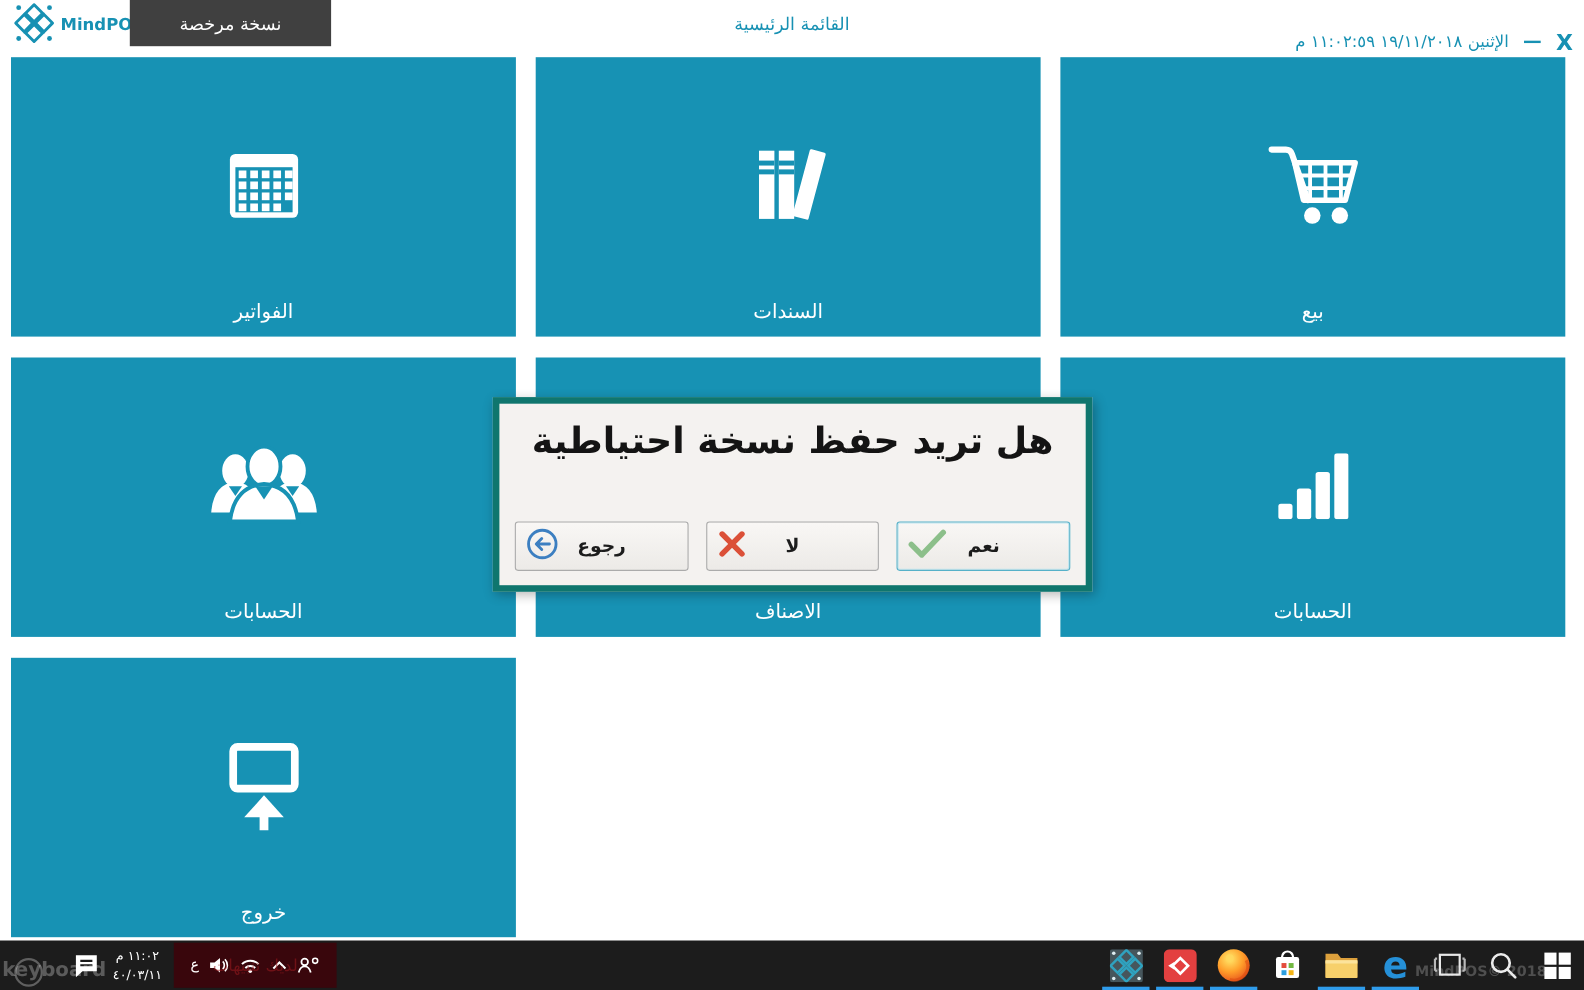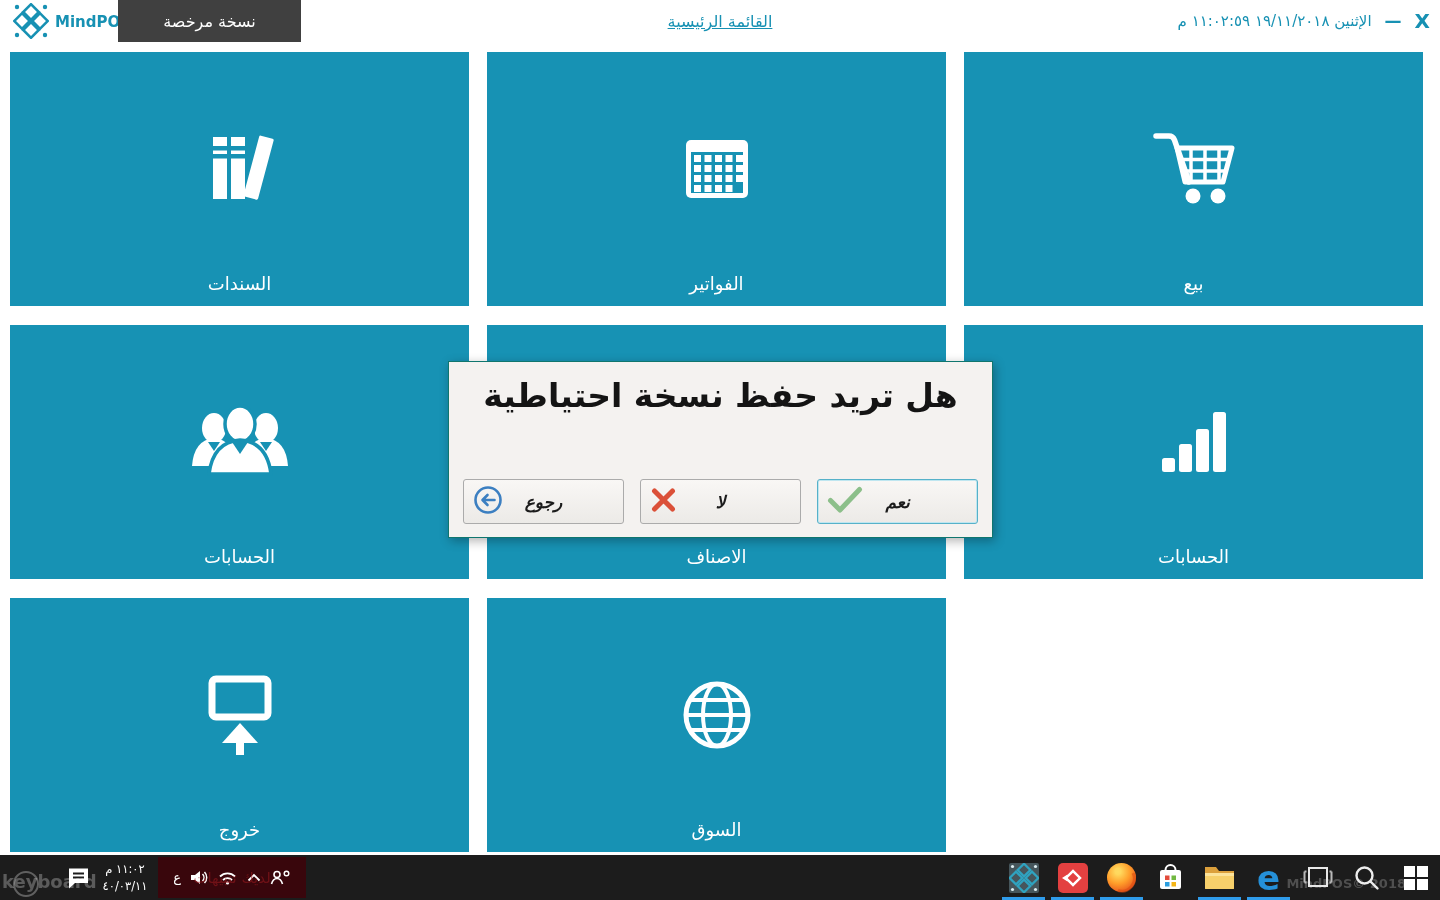--- a/index.html
+++ b/index.html
@@ -5,39 +5,39 @@
   * { margin:0; padding:0; box-sizing:border-box; }
   html,body { width:1440px; height:900px; }
   body { position:relative; overflow:hidden; background:#ffffff; font-family:"DejaVu Sans", sans-serif; }
 
   
   .topbar { position:absolute; top:0; left:0; width:1440px; height:42px; background:#ffffff; z-index:5; }
   .brand-logo { position:absolute; left:13px; top:3px; }
   .brand-name { position:absolute; left:55px; top:13px; color:#1791b3; font-weight:bold; font-size:15px; }
   .license-badge { position:absolute; left:118px; top:0; width:183px; height:42px; background:#404040;
     color:#fff; display:flex; align-items:center; justify-content:center; font-size:16px; cursor:pointer; }
-  .page-title { position:absolute; left:0; right:0; top:12px; text-align:center; color:#1791b3; font-size:16px;text-decoration:underline; }
-  .window-controls { position:absolute; right:6px; top:0; height:42px; display:flex; align-items:center; gap:13px; direction:ltr; }
+  .page-title { position:absolute; left:0; right:0; top:12px; text-align:center; color:#1791b3; font-size:16px; }
+  .window-controls { position:absolute; right:6px; top:17px; height:42px; display:flex; align-items:center; gap:13px; direction:ltr; }
   .datetime { color:#1791b3; font-size:15px; direction:rtl; unicode-bidi:isolate; }
   .minimize-btn { color:#1791b3; font-weight:bold; font-size:17px; cursor:pointer; line-height:1; }
   .close-btn { color:#1791b3; font-weight:bold; font-size:20px; cursor:pointer; line-height:1; padding-right:4px; }
 
   
   .tile-grid { position:absolute; top:52px; left:10px; display:grid;
     grid-template-columns:459px 459px 459px; grid-template-rows:254px 254px 254px;
     column-gap:18px; row-gap:19px; z-index:1; }
   .tile { background:#1792b4; position:relative; cursor:pointer; }
   .tile-icon { position:absolute; left:50%; top:47%; transform:translate(-50%,-50%); }
   .tile-label { position:absolute; left:0; right:0; bottom:12px; text-align:center; color:#ffffff; font-size:18px; direction:rtl; }
 
   
   .dialog { position:absolute; left:448px; top:361px; width:545px; height:177px; background:#f4f2f0;
-    border:1px solid #0f766e; box-shadow:2px 3px 10px rgba(0,0,0,0.3); z-index:10; }
+    border:6px solid #0f766e; box-shadow:2px 3px 10px rgba(0,0,0,0.3); z-index:10; }
   .dialog-message { margin-top:14px; text-align:center; font-size:33px; font-weight:600; color:#141414; direction:rtl; }
-  .dialog-buttons { position:absolute; left:14px; right:14px; bottom:13px; display:flex; gap:16px;font-style:italic; }
+  .dialog-buttons { position:absolute; left:14px; right:14px; bottom:13px; display:flex; gap:16px; }
   .dlg-btn { flex:1; height:45px; position:relative; border:1px solid #ababab; border-radius:3px;
     background:linear-gradient(#f9f7f5,#eceae7); display:flex; align-items:center; justify-content:center;
     font-size:17px; font-weight:600; color:#1c1c1c; cursor:pointer; }
   .dlg-btn .btn-icon { position:absolute; left:9px; top:50%; transform:translateY(-50%); }
   .dlg-btn.primary { border:1px solid #56b1c9; box-shadow:inset 0 0 0 1px #bfe6f0; }
 
   
   .taskbar { position:absolute; left:0; bottom:0; width:1440px; height:45px; background:#1c1c1c; z-index:20; }
   .welcome { position:absolute; left:0; right:0; top:12px; text-align:center; color:#143f4e; font-size:16px; font-weight:bold; direction:ltr; }
   .kb-overlay { position:absolute; left:2px; bottom:8px; color:rgba(255,255,255,0.28); font-size:18px; z-index:1;font-weight:bold; }
@@ -84,37 +84,20 @@
     <span class="datetime">الإثنين ١٩/١١/٢٠١٨ ١١:٠٢:٥٩ م</span>
     <span class="minimize-btn">—</span>
     <span class="close-btn">X</span>
   </div>
 </div>
 
 <div class="tile-grid">
 
   <div class="tile">
     <span class="tile-icon">
-      <svg width="78" height="68" viewBox="0 0 78 68">
-        <rect x="12" y="2" width="14" height="62" fill="#fff"></rect>
-        <rect x="30" y="2" width="14" height="62" fill="#fff"></rect>
-        <rect x="12" y="11" width="14" height="4.5" fill="#1792b4"></rect>
-        <rect x="12" y="19" width="14" height="4.5" fill="#1792b4"></rect>
-        <rect x="30" y="11" width="14" height="4.5" fill="#1792b4"></rect>
-        <rect x="30" y="19" width="14" height="4.5" fill="#1792b4"></rect>
-        <g transform="rotate(15 57 33)">
-            <rect x="50" y="1" width="15" height="63" rx="1.5" fill="#fff"></rect>
-          </g>
-      </svg>
-    </span>
-    <div class="tile-label">السندات</div>
-  </div>
-
-  <div class="tile">
-    <span class="tile-icon">
       <svg width="66" height="62" viewBox="0 0 66 62">
         <rect x="2" y="2" width="62" height="58" rx="5" fill="#fff"></rect>
         <rect x="7" y="14" width="52" height="41" fill="#1792b4"></rect>
         <g fill="#fff">
           <rect x="10" y="17" width="7" height="7"></rect>
             <rect x="20.5" y="17" width="7" height="7"></rect>
             <rect x="31" y="17" width="7" height="7"></rect>
             <rect x="41.5" y="17" width="7" height="7"></rect>
             <rect x="52" y="17" width="7" height="7"></rect>
           <rect x="10" y="27" width="7" height="7"></rect>
@@ -132,20 +115,37 @@
             <rect x="31" y="47" width="7" height="7"></rect>
             <rect x="41.5" y="47" width="7" height="7"></rect>
         </g>
       </svg>
     </span>
     <div class="tile-label">الفواتير</div>
   </div>
 
   <div class="tile">
     <span class="tile-icon">
+      <svg width="78" height="68" viewBox="0 0 78 68">
+        <rect x="12" y="2" width="14" height="62" fill="#fff"></rect>
+        <rect x="30" y="2" width="14" height="62" fill="#fff"></rect>
+        <rect x="12" y="11" width="14" height="4.5" fill="#1792b4"></rect>
+        <rect x="12" y="19" width="14" height="4.5" fill="#1792b4"></rect>
+        <rect x="30" y="11" width="14" height="4.5" fill="#1792b4"></rect>
+        <rect x="30" y="19" width="14" height="4.5" fill="#1792b4"></rect>
+        <g transform="rotate(15 57 33)">
+            <rect x="50" y="1" width="15" height="63" rx="1.5" fill="#fff"></rect>
+          </g>
+      </svg>
+    </span>
+    <div class="tile-label">السندات</div>
+  </div>
+
+  <div class="tile">
+    <span class="tile-icon">
       <svg width="90" height="78" viewBox="0 0 90 78" fill="none" stroke="#fff">
         <path d="M7 6 h13 q4 0 5.5 4 L40 52" stroke-width="5.5" stroke-linecap="round"></path>
         <path d="M28 18 H83 L74 52 H36 Z" stroke-width="5" stroke-linejoin="round"></path>
         <path d="M42 18 V52 M56 18 V52 M70 18 V52" stroke-width="3.5"></path>
         <path d="M30 29.5 H79 M32.5 41 H76" stroke-width="3.5"></path>
         <circle cx="44" cy="66" r="7.5" fill="#fff" stroke="none"></circle>
         <circle cx="69" cy="66" r="7.5" fill="#fff" stroke="none"></circle>
       </svg>
     </span>
     <div class="tile-label">بيع</div>
@@ -191,32 +191,20 @@
     <span class="tile-icon">
       <svg width="70" height="80" viewBox="0 0 70 80">
         <rect x="7" y="4" width="56" height="38" rx="4" fill="none" stroke="#fff" stroke-width="7"></rect>
         <path d="M35 48 L17 68 H53 Z" fill="#fff"></path>
         <rect x="31" y="62" width="8" height="18" fill="#fff"></rect>
       </svg>
     </span>
     <div class="tile-label">خروج</div>
   </div>
 
-  <div class="tile">
-    <span class="tile-icon">
-      <svg width="72" height="72" viewBox="0 0 72 72" fill="none" stroke="#fff">
-        <circle cx="36" cy="36" r="31" stroke-width="5"></circle>
-        <ellipse cx="36" cy="36" rx="14" ry="31" stroke-width="4"></ellipse>
-        <path d="M5 36 H67" stroke-width="4"></path>
-        <path d="M10 21 H62" stroke-width="4"></path>
-        <path d="M10 51 H62" stroke-width="4"></path>
-      </svg>
-    </span>
-    <div class="tile-label">السوق</div>
-  </div>
 
 </div>
 
 <div class="dialog">
   <div class="dialog-message">هل تريد حفظ نسخة احتياطية</div>
   <div class="dialog-buttons">
     <div class="dlg-btn">
       <span class="btn-icon">
         <svg width="30" height="30" viewBox="0 0 30 30" fill="none">
           <circle cx="15" cy="15" r="12.5" stroke="#3c7fc1" stroke-width="2.6"></circle>

